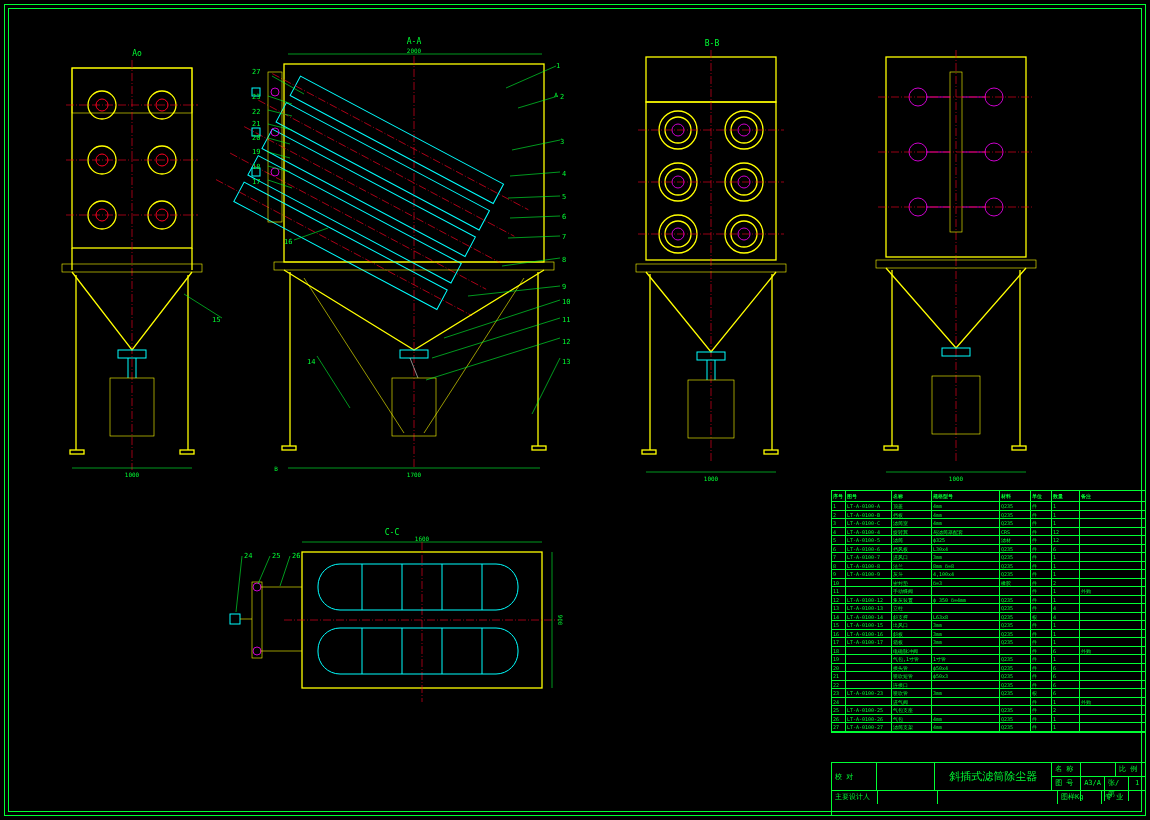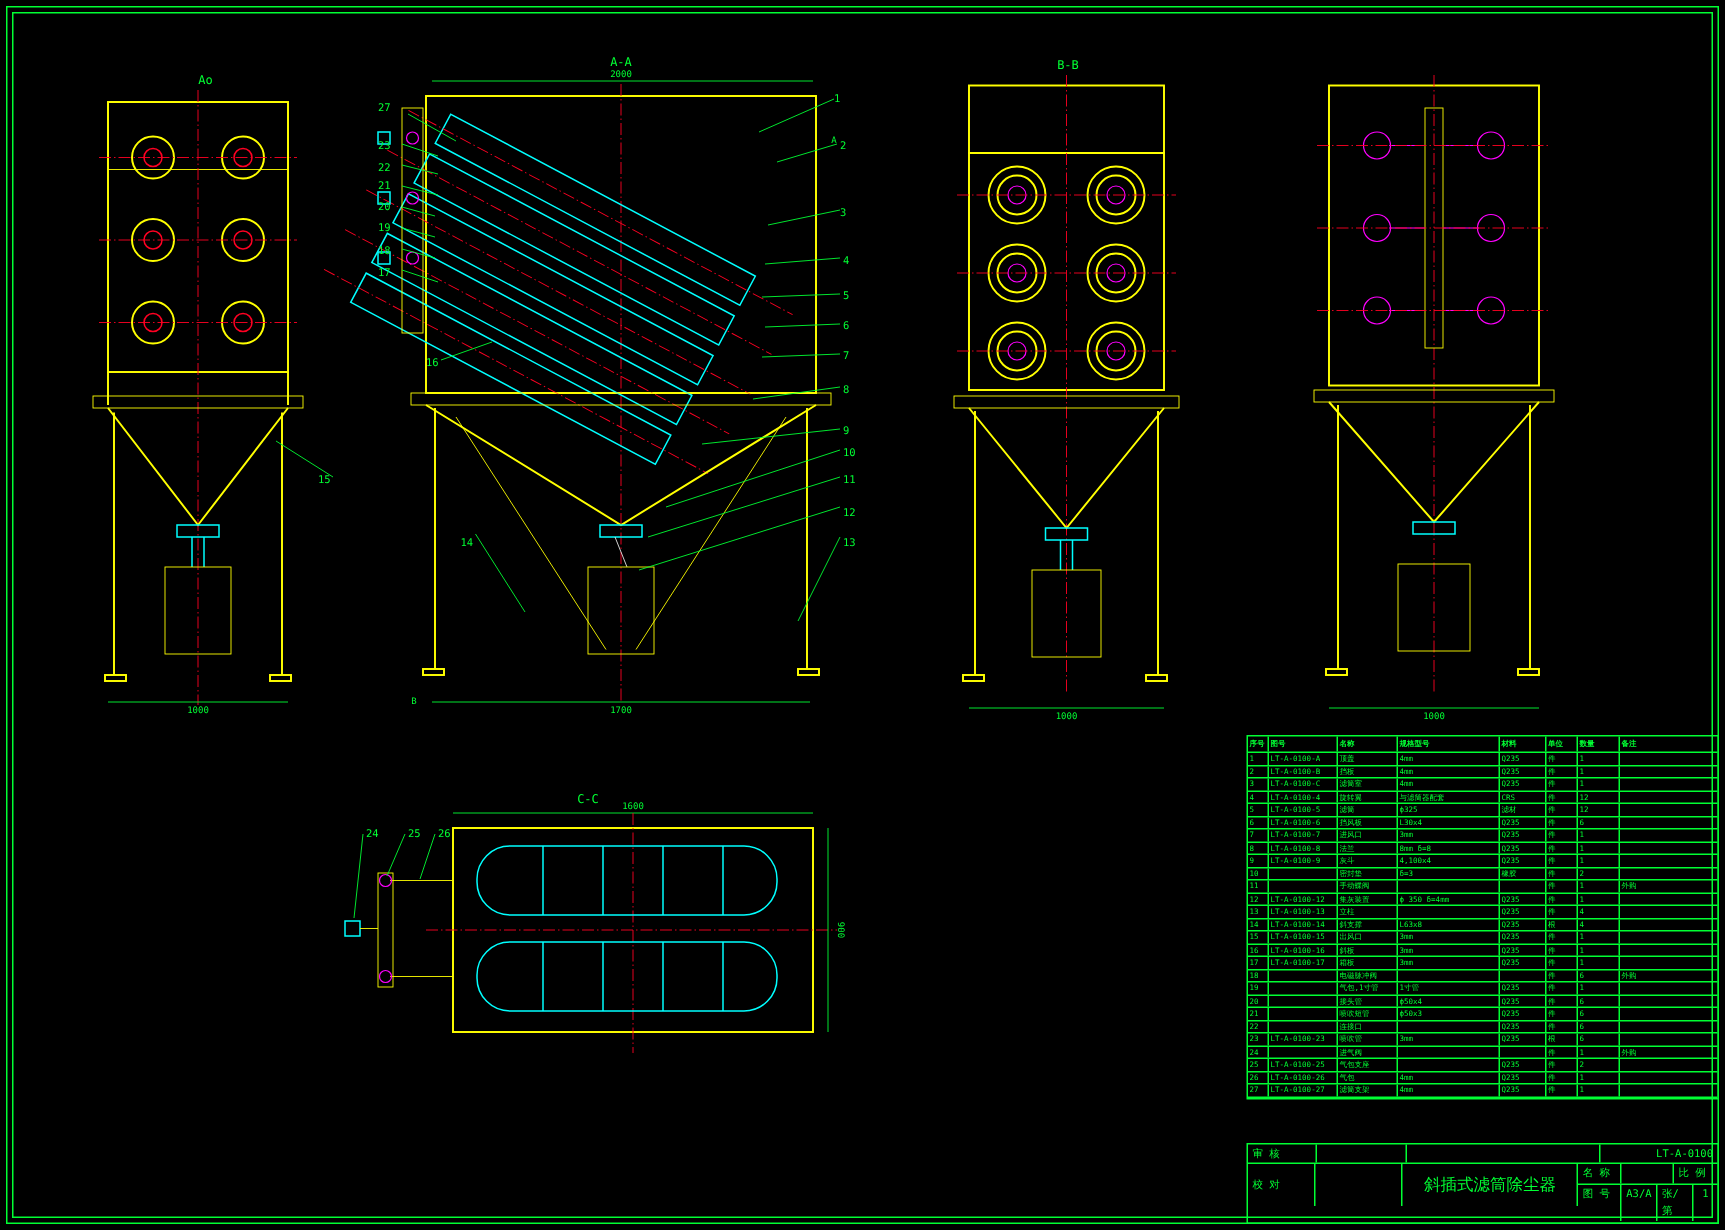--- a/index.html
+++ b/index.html
@@ -671,37 +671,38 @@
         <div>4mm</div>
         <div>Q235</div>
         <div>件</div>
         <div>1</div>
         <div></div>
       </div>
     </div>
 </div>
 
 <div class="title-block">
-  <div class="tb-row">
-    <div class="tb-cell" style="width:46px">审 核</div>
-    <div class="tb-cell" style="width:60px"></div>
-    <div class="tb-cell" style="flex:1"></div>
-    <div class="tb-cell" style="width:78px; text-align:right">LT-A-0100</div>
-  </div>
   <div class="tb-row" style="height:28px">
     <div class="tb-cell" style="width:46px; line-height:26px">校 对</div>
     <div class="tb-cell" style="width:60px"></div>
     <div class="main-title" style="width:120px">斜插式滤筒除尘器</div>
     <div style="flex:1; display:flex; flex-direction:column">
       <div style="flex:1; border-bottom:1px solid var(--frame); display:flex">
         <div class="tb-cell" style="width:29px">名 称</div>
         <div class="tb-cell" style="flex:1"></div>
         <div class="tb-cell" style="width:29px">比 例</div>
       </div>
       <div style="flex:1; display:flex">
         <div class="tb-cell" style="width:29px">图 号</div>
         <div class="tb-cell" style="flex:1">A3/A</div>
         <div class="tb-cell" style="width:24px">张/第</div>
         <div class="tb-cell" style="width:16px;text-align:center">1</div>
       </div>
     </div>
   </div>
+  <div class="tb-row">
+    <div class="tb-cell" style="width:46px">主要设计人</div>
+    <div class="tb-cell" style="width:60px"></div>
+    <div class="tb-cell" style="width:120px"></div>
+    <div class="tb-cell" style="width:44px">图样Kg</div>
+    <div class="tb-cell" style="flex:1">专 业</div>
+  </div>
 </div>
 
 </body></html>

